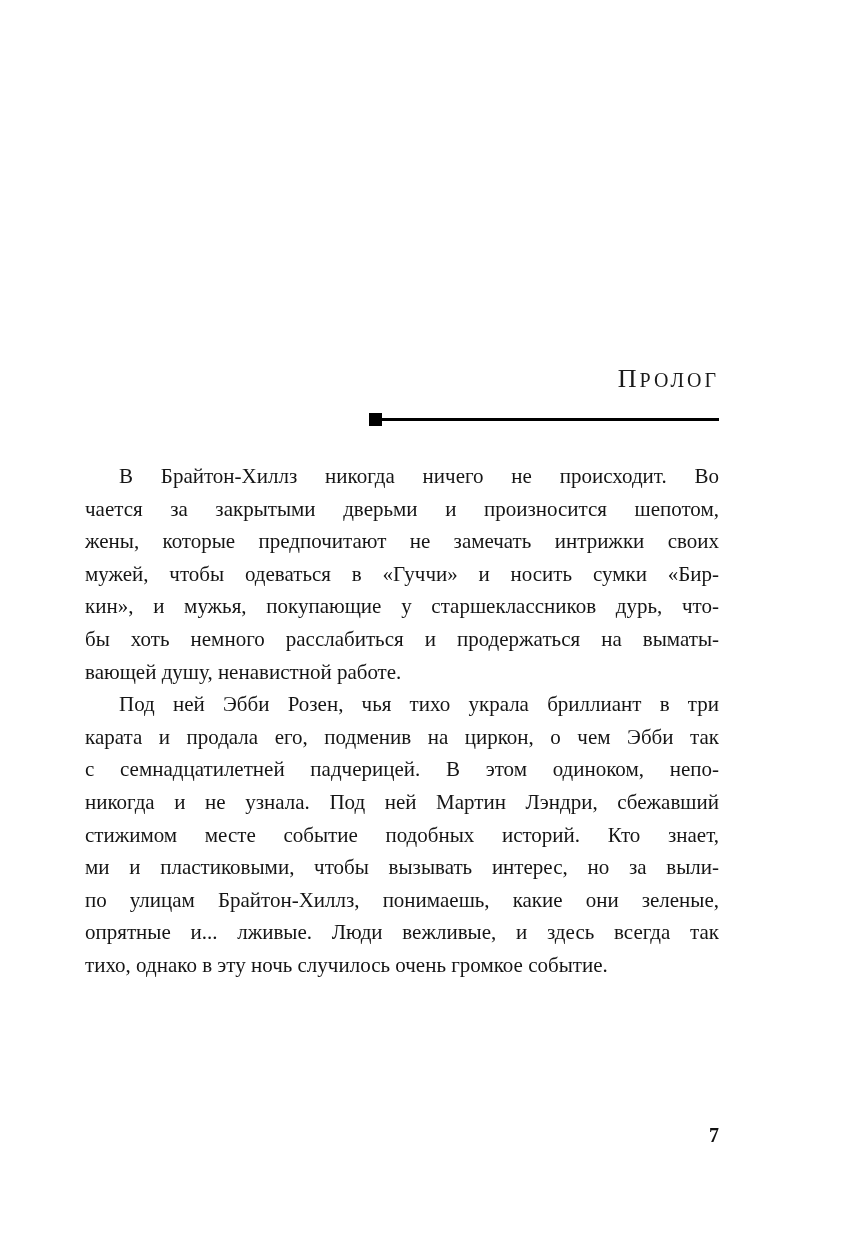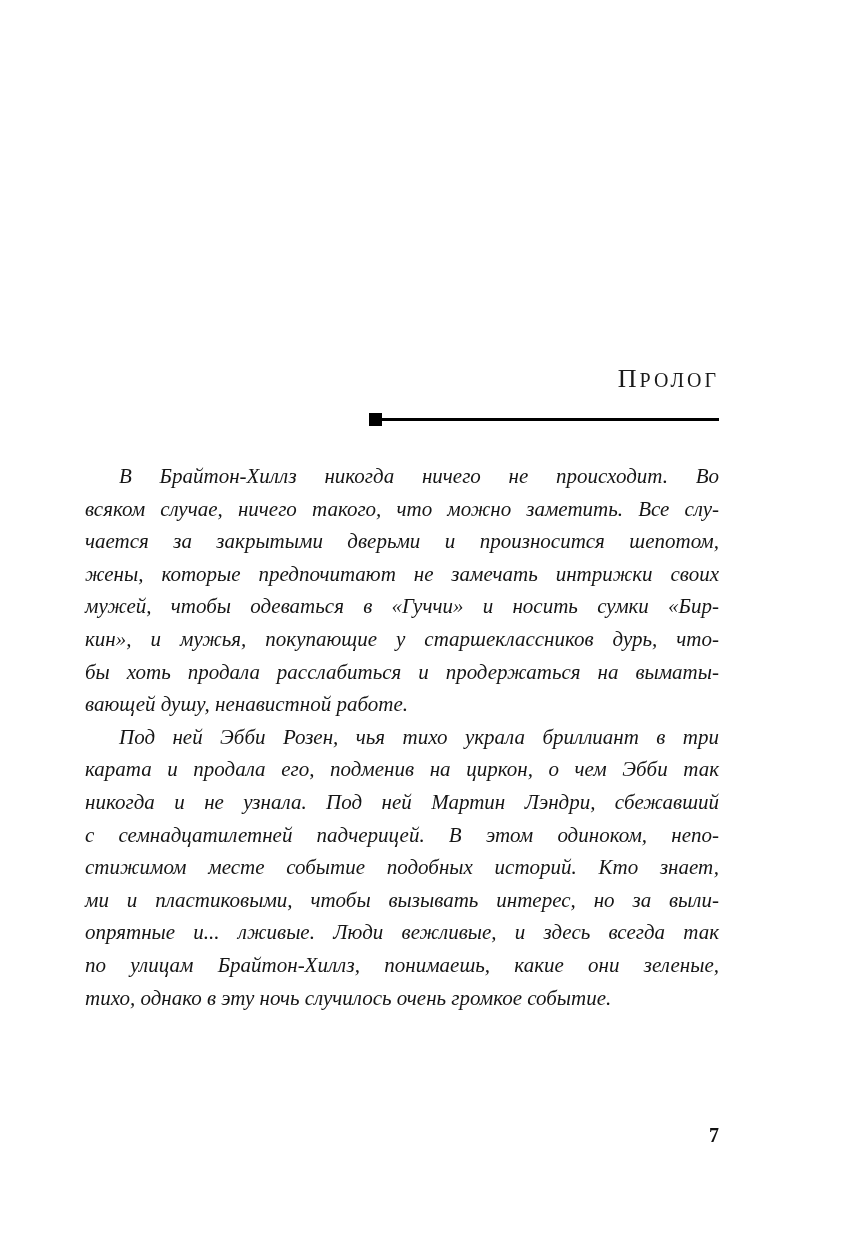--- a/index.html
+++ b/index.html
@@ -61,21 +61,20 @@
     font-size: 21px;
     line-height: 32.6px;
   }
   .paragraph {
     margin: 0;
   }
   .line {
     text-align: justify;
     text-align-last: justify;
     white-space: normal;
-    font-style: italic;
   }
   .line.first {
     text-indent: 34px;
   }
   .line.last {
     text-align-last: left;
   }
   .page-number {
     position: absolute;
     top: 1108px;
@@ -91,35 +90,34 @@
 <div class="book-page">
   <div class="content">
     <div class="chapter-title">Пролог</div>
     <div class="rule-row">
       <span class="rule-square"></span>
       <span class="rule-bar"></span>
     </div>
     <div class="paragraphs">
         <div class="paragraph">
           <div class="line first">В Брайтон-Хиллз никогда ничего не происходит. Во</div>
-          <div class="line">всяком случае, ничего такого, что можно заметить. Все слу-</div>
           <div class="line">чается за закрытыми дверьми и произносится шепотом,</div>
           <div class="line">жены, которые предпочитают не замечать интрижки своих</div>
           <div class="line">мужей, чтобы одеваться в «Гуччи» и носить сумки «Бир-</div>
           <div class="line">кин», и мужья, покупающие у старшеклассников дурь, что-</div>
-          <div class="line">бы хоть продала расслабиться и продержаться на выматы-</div>
+          <div class="line">бы хоть немного расслабиться и продержаться на выматы-</div>
           <div class="line last">вающей душу, ненавистной работе.</div>
         </div>
         <div class="paragraph">
           <div class="line first">Под ней Эбби Розен, чья тихо украла бриллиант в три</div>
           <div class="line">карата и продала его, подменив на циркон, о чем Эбби так</div>
+          <div class="line">с семнадцатилетней падчерицей. В этом одиноком, непо-</div>
           <div class="line">никогда и не узнала. Под ней Мартин Лэндри, сбежавший</div>
-          <div class="line">с семнадцатилетней падчерицей. В этом одиноком, непо-</div>
           <div class="line">стижимом месте событие подобных историй. Кто знает,</div>
           <div class="line">ми и пластиковыми, чтобы вызывать интерес, но за выли-</div>
+          <div class="line">по улицам Брайтон-Хиллз, понимаешь, какие они зеленые,</div>
           <div class="line">опрятные и... лживые. Люди вежливые, и здесь всегда так</div>
-          <div class="line">по улицам Брайтон-Хиллз, понимаешь, какие они зеленые,</div>
           <div class="line last">тихо, однако в эту ночь случилось очень громкое событие.</div>
         </div>
       </div>
   </div>
   <div class="page-number">7</div>
 </div>
 
 </body></html>

